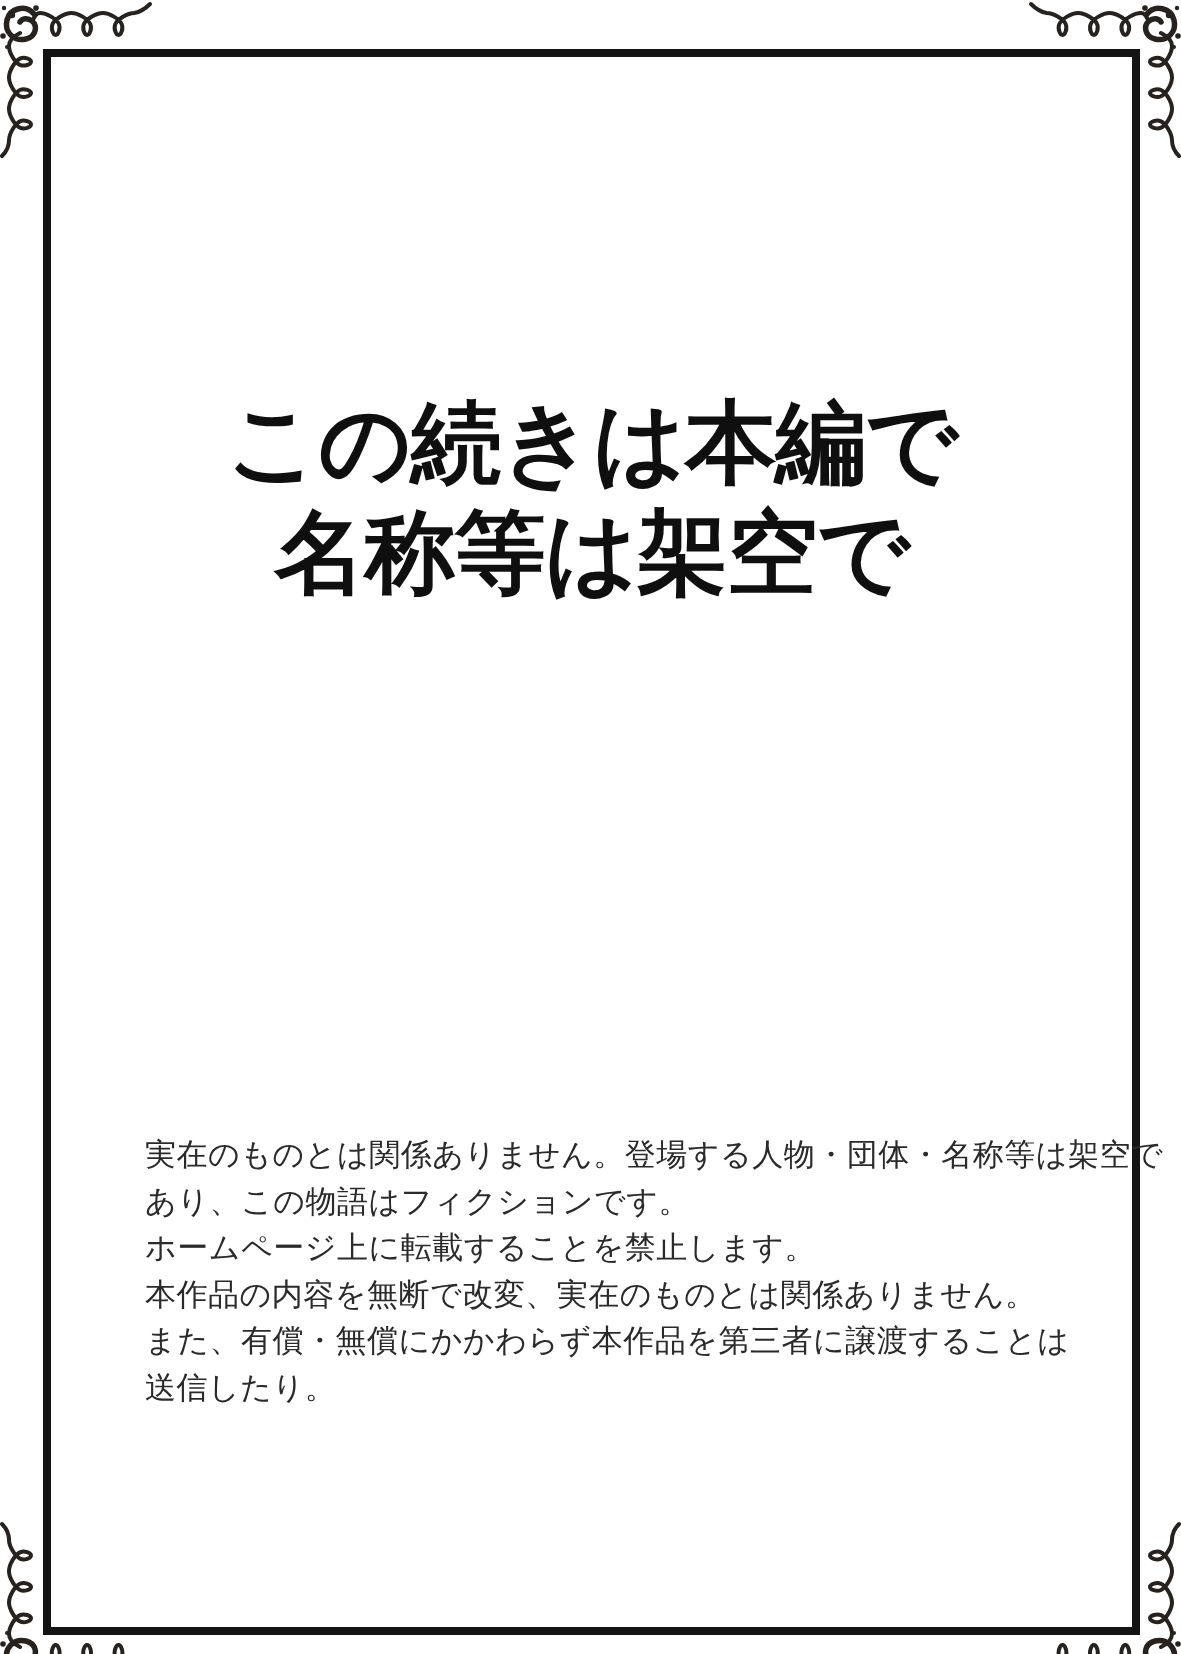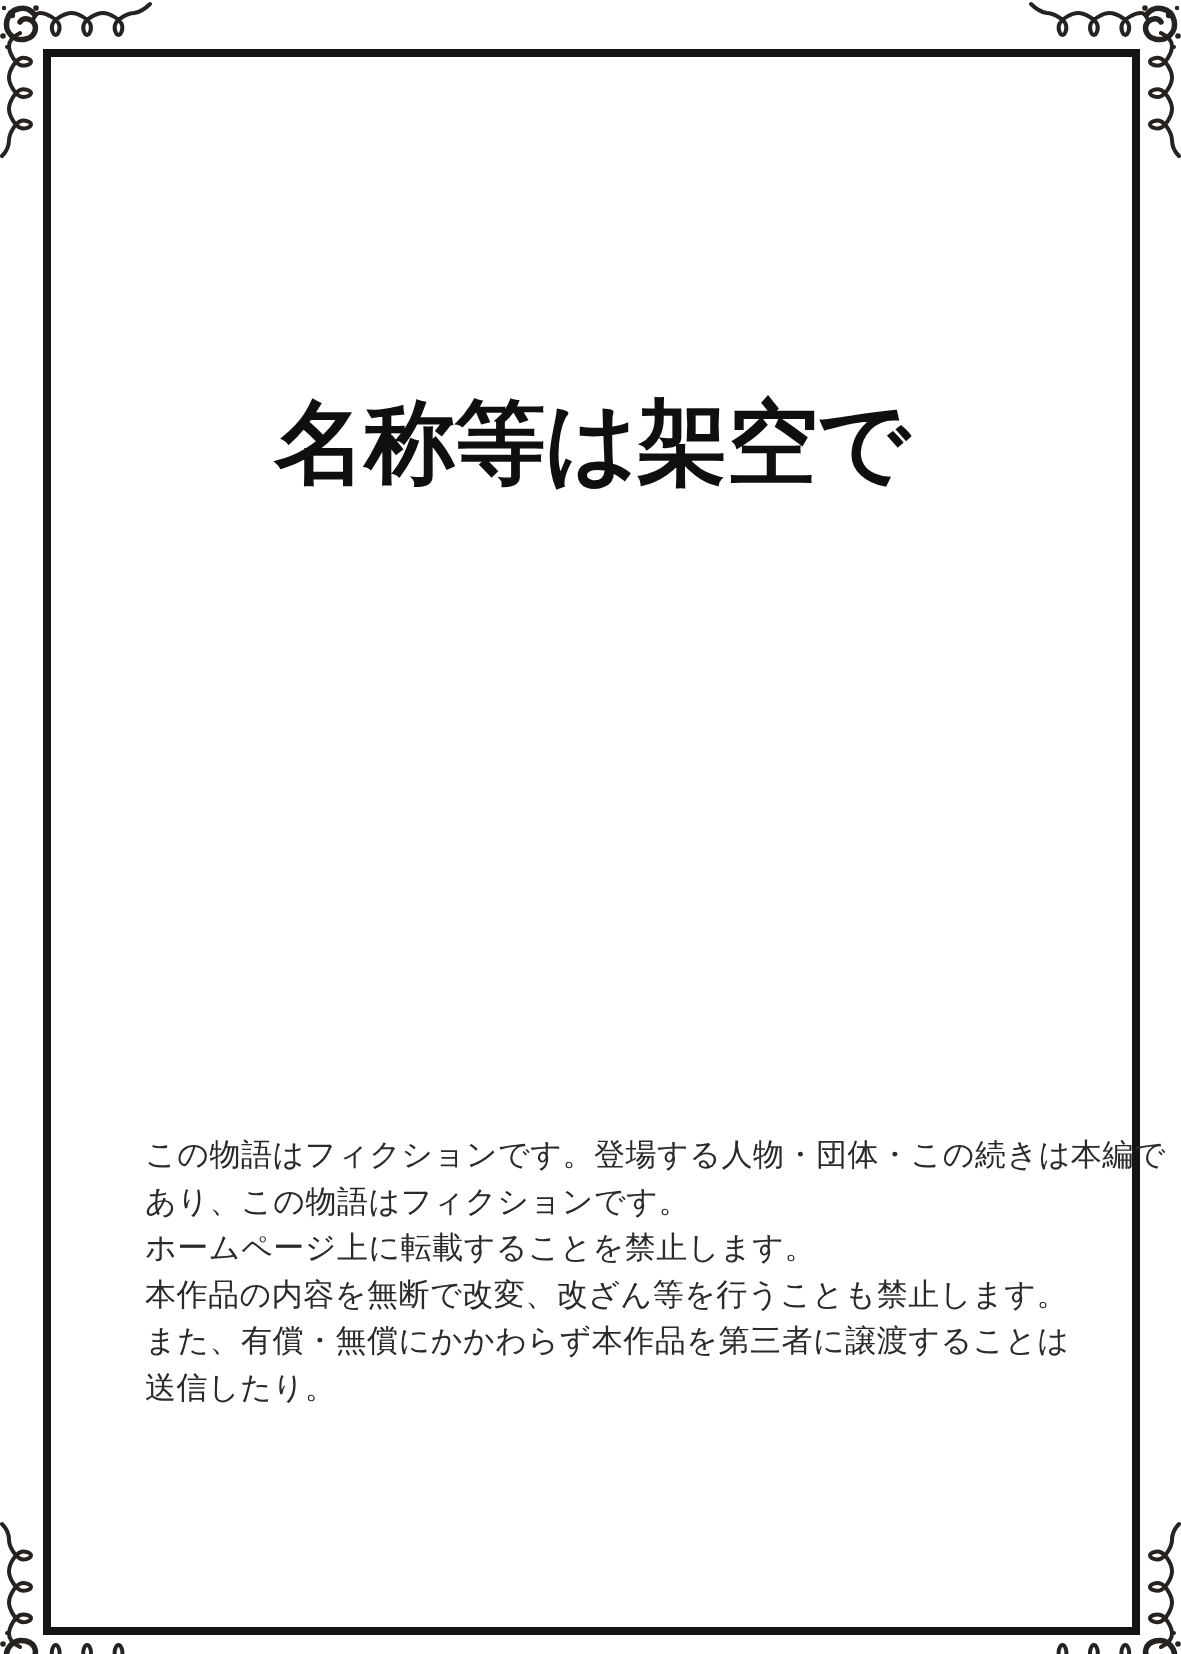--- a/index.html
+++ b/index.html
@@ -97,25 +97,26 @@
   <svg class="ornament orn-bl" viewBox="0 0 170 170">
     <use href="#corner-flourish"></use>
   </svg>
   <svg class="ornament orn-br" viewBox="0 0 170 170">
     <use href="#corner-flourish"></use>
   </svg>
 
   <div class="frame"></div>
 
   <div class="title">
+    <div>この続きは本編で</div>
     <div>名称等は架空で</div>
   </div>
 
   <div class="disclaimer">
-    <div class="line">この物語はフィクションです。登場する人物・団体・この続きは本編で</div>
+    <div class="line">実在のものとは関係ありません。登場する人物・団体・名称等は架空で</div>
     <div class="line">あり、この物語はフィクションです。</div>
     <div class="line">ホームページ上に転載することを禁止します。</div>
-    <div class="line">本作品の内容を無断で改変、改ざん等を行うことも禁止します。</div>
+    <div class="line">本作品の内容を無断で改変、実在のものとは関係ありません。</div>
     <div class="line">また、有償・無償にかかわらず本作品を第三者に譲渡することは</div>
     <div class="line">送信したり。</div>
   </div>
 
 </div>
 
 </body></html>

